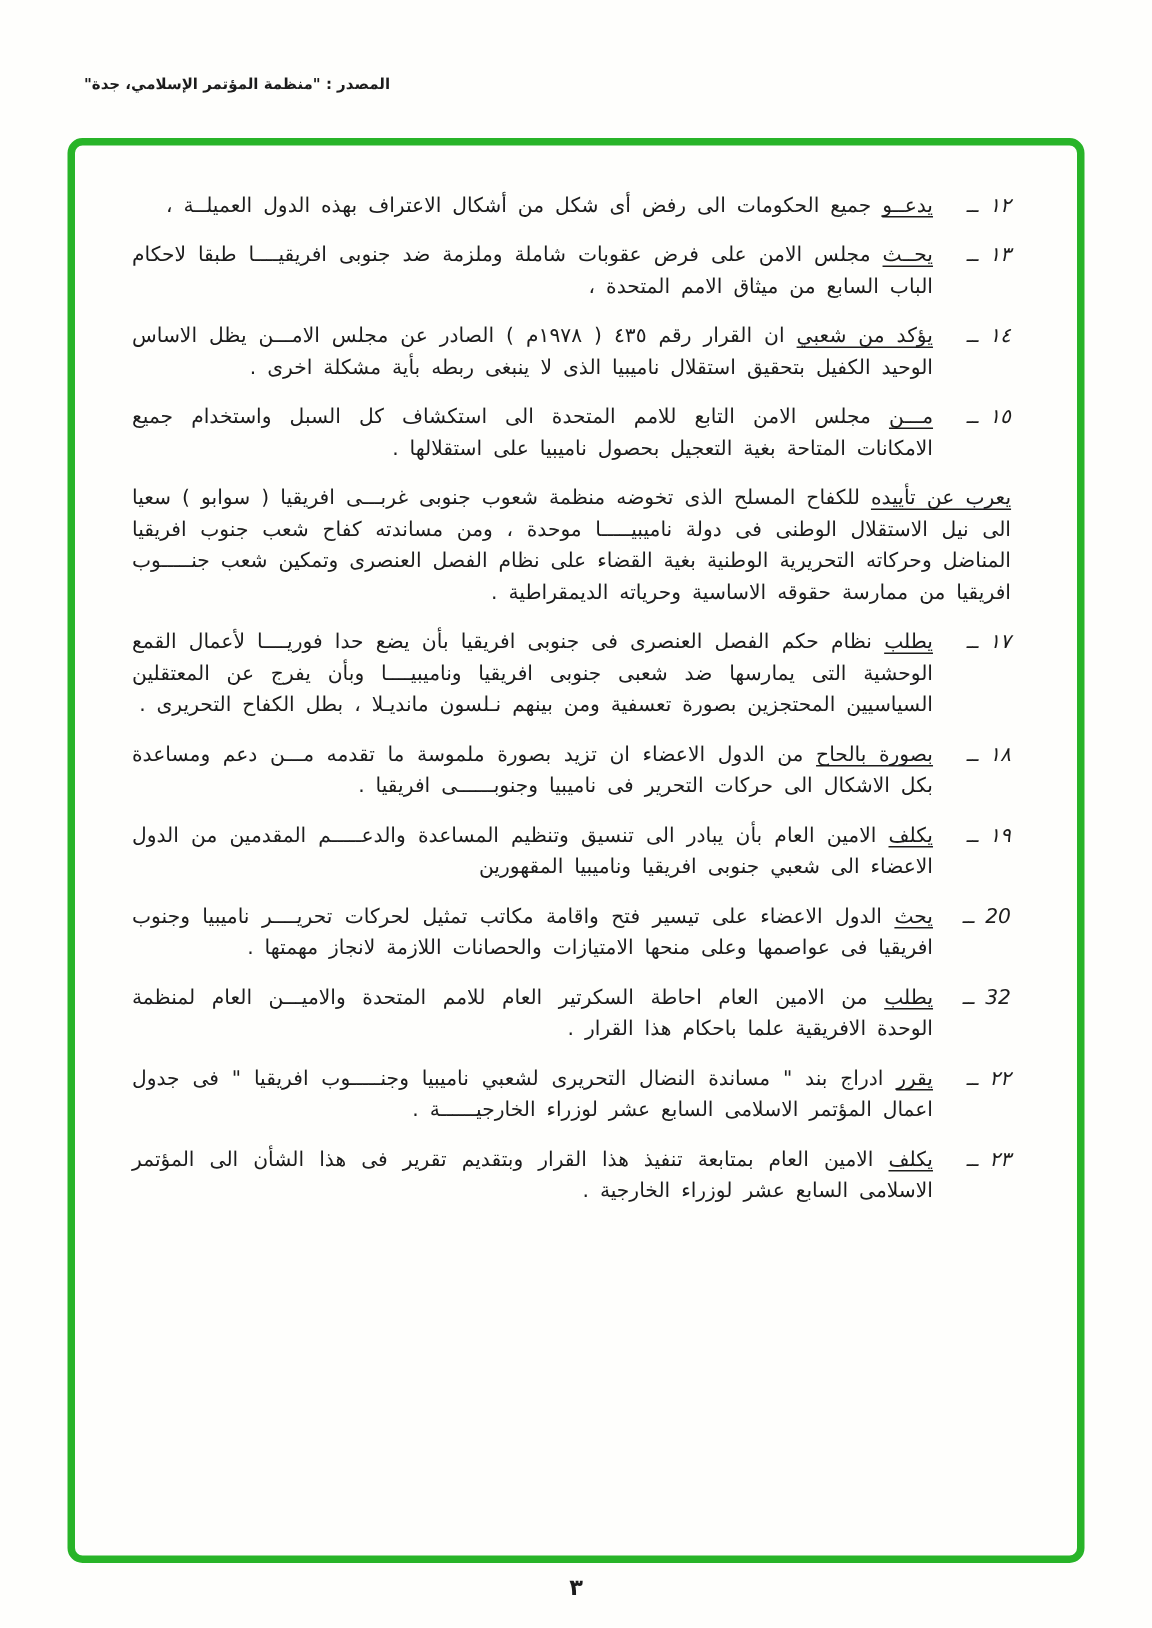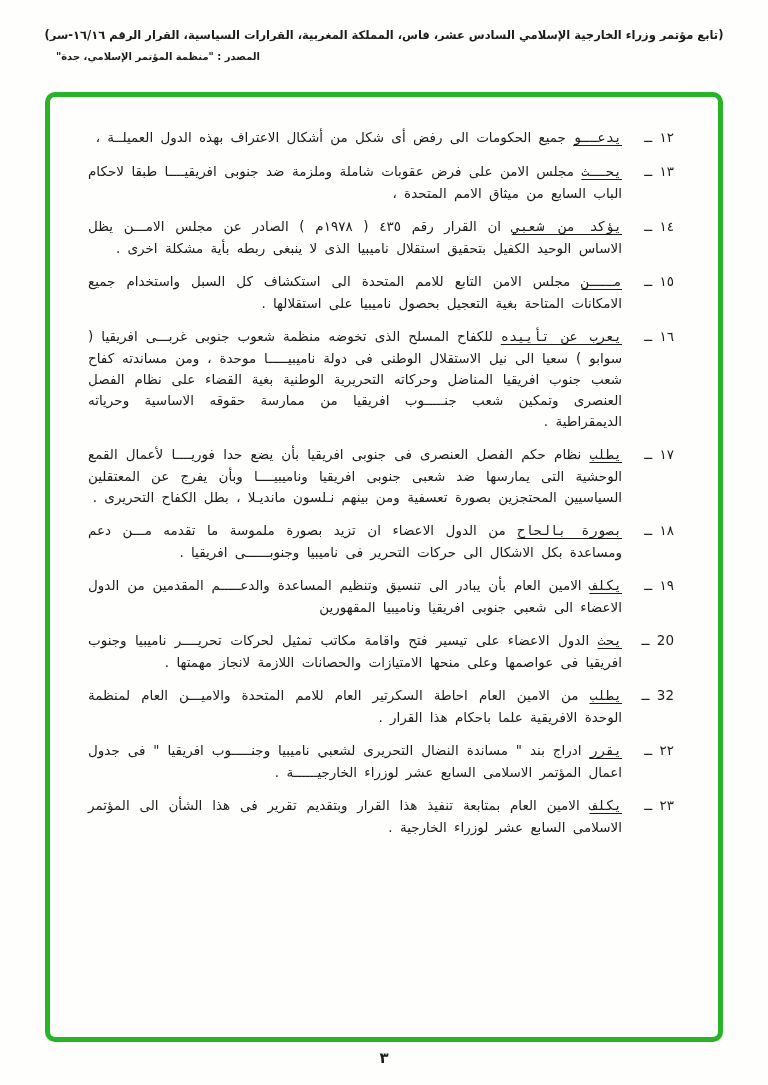--- a/index.html
+++ b/index.html
@@ -41,42 +41,41 @@
   .item {
     display:flex;
     margin-bottom:12px;
     font-size:13.5px;
     line-height:21px;
     word-spacing:3px;
   }
   .num {
     flex:0 0 52px;
     white-space:nowrap;
+    font-style:italic;
   }
   .body {
     flex:1;
     text-align:justify;
   }
   .lead {
     text-decoration:underline;
     text-underline-offset:3px;
-    font-family:Liberation Mono, monospace;
   }
   .pagenum {
     position:absolute; bottom:18px; left:0; right:0;
     text-align:center;
     font-size:15px; font-weight:bold;
   }
 </style>
 </head>
 <body>
 
 <div class="page">
 
-  <div class="header-line">(تابع مؤتمر وزراء الخارجية الإسلامي السادس عشر، فاس، المملكة المغربية، القرارات السياسية، القرار الرقم ١٦/١٦-سر)</div>
 
   <div class="source-line">المصدر : "منظمة المؤتمر الإسلامي، جدة"</div>
 
   <div class="frame">
     <div class="content" dir="rtl">
   <div class="item">
     <span class="num">١٢ ــ</span>
     <div class="body">
       <span class="lead">يدعــو</span>
       <span class="rest">جميع الحكومات الى رفض أى شكل من أشكال الاعتراف بهذه الدول العميلــة ،</span>
@@ -101,21 +100,20 @@
 
   <div class="item">
     <span class="num">١٥ ــ</span>
     <div class="body">
       <span class="lead">مـــن</span>
       <span class="rest">مجلس الامن التابع للامم المتحدة الى استكشاف كل السبل واستخدام جميع الامكانات المتاحة بغية التعجيل بحصول ناميبيا على استقلالها .</span>
     </div>
   </div>
 
   <div class="item">
-    <span class="num">١٦ ــ</span>
     <div class="body">
       <span class="lead">يعرب عن تأييده</span>
       <span class="rest">للكفاح المسلح الذى تخوضه منظمة شعوب جنوبى غربـــى افريقيا ( سوابو ) سعيا الى نيل الاستقلال الوطنى فى دولة ناميبيـــــا موحدة ، ومن مساندته كفاح شعب جنوب افريقيا المناضل وحركاته التحريرية الوطنية بغية القضاء على نظام الفصل العنصرى وتمكين شعب جنـــــوب افريقيا من ممارسة حقوقه الاساسية وحرياته الديمقراطية .</span>
     </div>
   </div>
 
   <div class="item">
     <span class="num">١٧ ــ</span>
     <div class="body">
       <span class="lead">يطلب</span>

